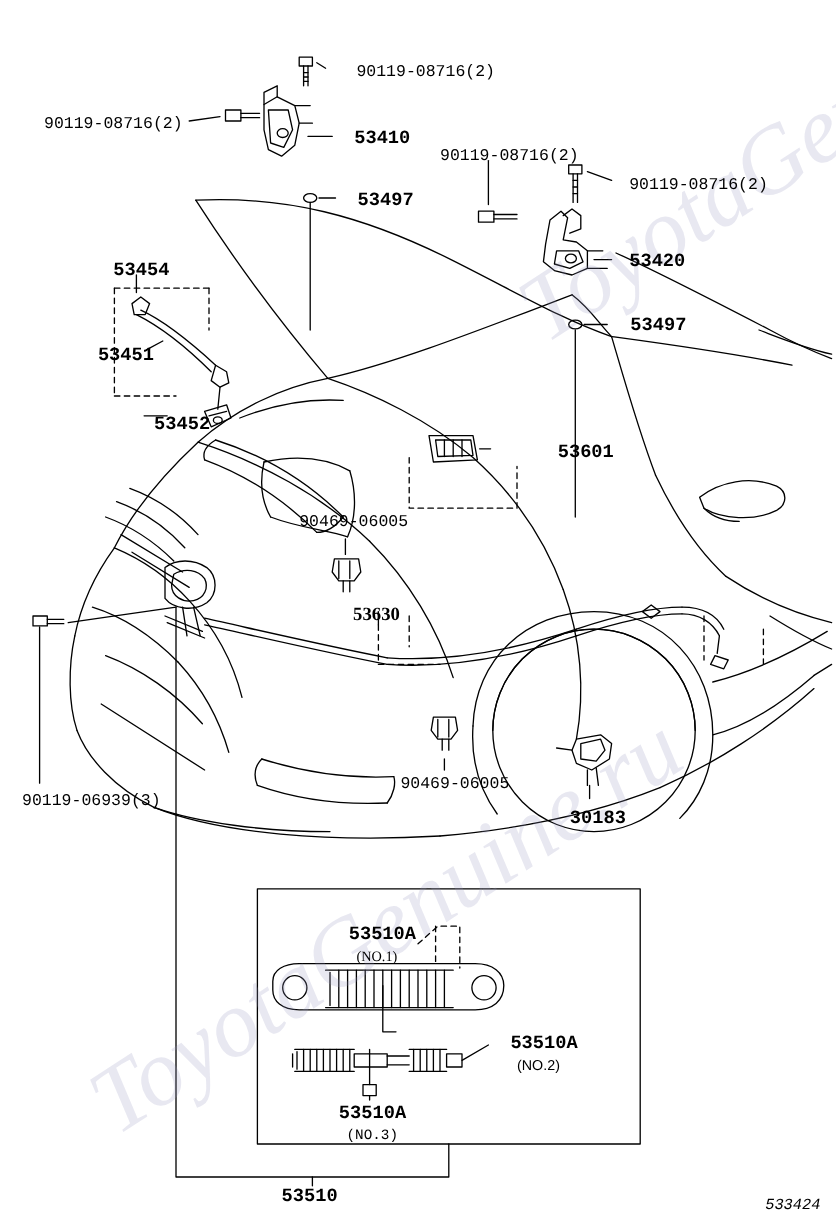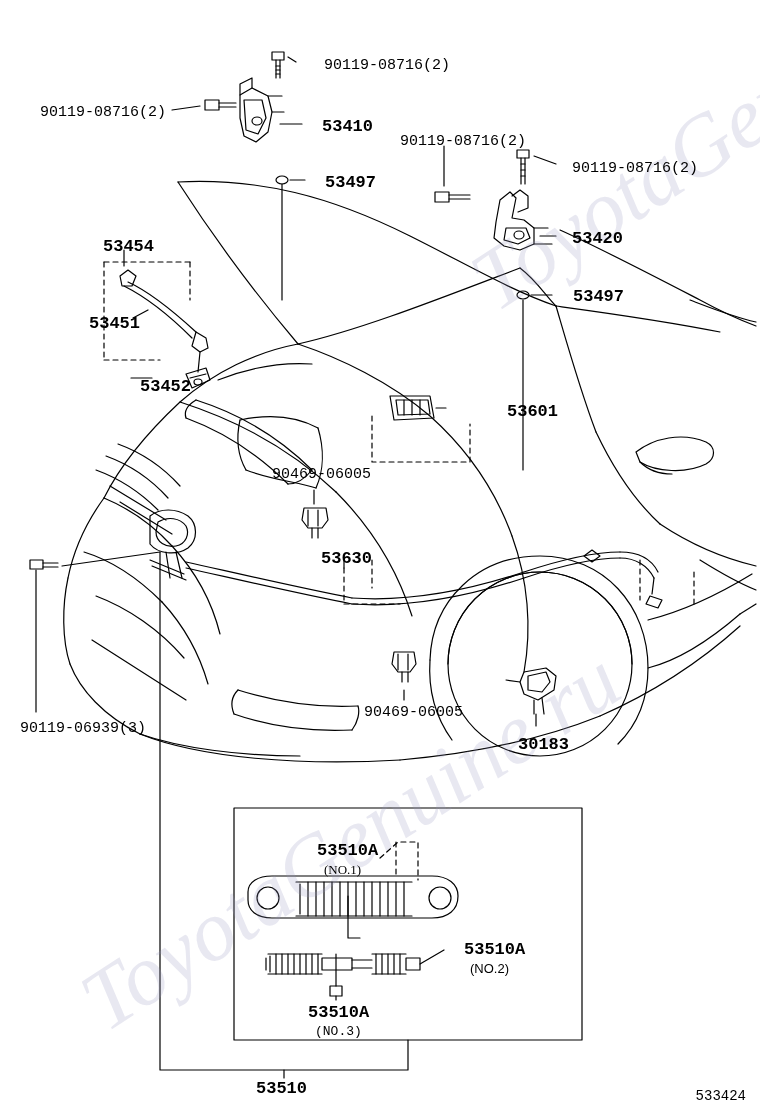--- a/index.html
+++ b/index.html
@@ -57,20 +57,21 @@
     z-index: 10;
   }
   .lbls { z-index: 60; position: absolute; left:12px; top:0; width:760px; height:956px;}
   .diagcode {
     position: absolute;
     right: 14px;
     bottom: 8px;
     font-family: "Liberation Mono", monospace;
     font-size: 14px;
     color: #000;
+    font-style: italic;
   }
 </style>
 </head>
 <body>
 
 <div id="page">
 
   <svg class="art" viewBox="0 0 760 1112">
     <g fill="none" stroke="#000" stroke-width="1.2" stroke-linecap="round" stroke-linejoin="round">
 
@@ -349,21 +350,21 @@
     <div class="label" style="left:388px; top:133px;">90119-08716(2)</div>
     <div class="label" style="left:560px; top:160px;">90119-08716(2)</div>
     <div class="label big" style="left:313px; top:173px;">53497</div>
     <div class="label big" style="left:560px; top:229px;">53420</div>
     <div class="label big" style="left:91px; top:237px;">53454</div>
     <div class="label big" style="left:561px; top:287px;">53497</div>
     <div class="label big" style="left:77px; top:314px;">53451</div>
     <div class="label big" style="left:92px; top:377px;margin-left:36px;">53452</div>
     <div class="label big" style="left:452px; top:402px;margin-left:43px;">53601</div>
     <div class="label" style="left:260px; top:466px;">90469-06005</div>
-    <div class="label big" style="left:309px; top:549px;">53630</div>
+    <div class="label big" style="left:309px; top:549px;font-family:Liberation Serif, serif;">53630</div>
     <div class="label" style="left:352px; top:704px;">90469-06005</div>
     <div class="label big" style="left:506px; top:735px;">30183</div>
     <div class="label" style="left:8px; top:720px;">90119-06939(3)</div>
     <div class="label big" style="left:305px; top:841px;">53510A</div>
     <div class="label sub" style="left:312px; top:862px; font-family:Liberation Serif, serif;">(NO.1)</div>
     <div class="label big" style="left:452px; top:940px;">53510A</div>
     <div class="label sub" style="left:458px; top:961px; font-family:Liberation Sans, sans-serif;">(NO.2)</div>
     <div class="label big" style="left:296px; top:1003px;">53510A</div>
     <div class="label sub" style="left:303px; top:1024px; font-family:'Liberation Mono', monospace;">(NO.3)</div>
     <div class="label big" style="left:228px; top:1079px;margin-left:16px;">53510</div>

